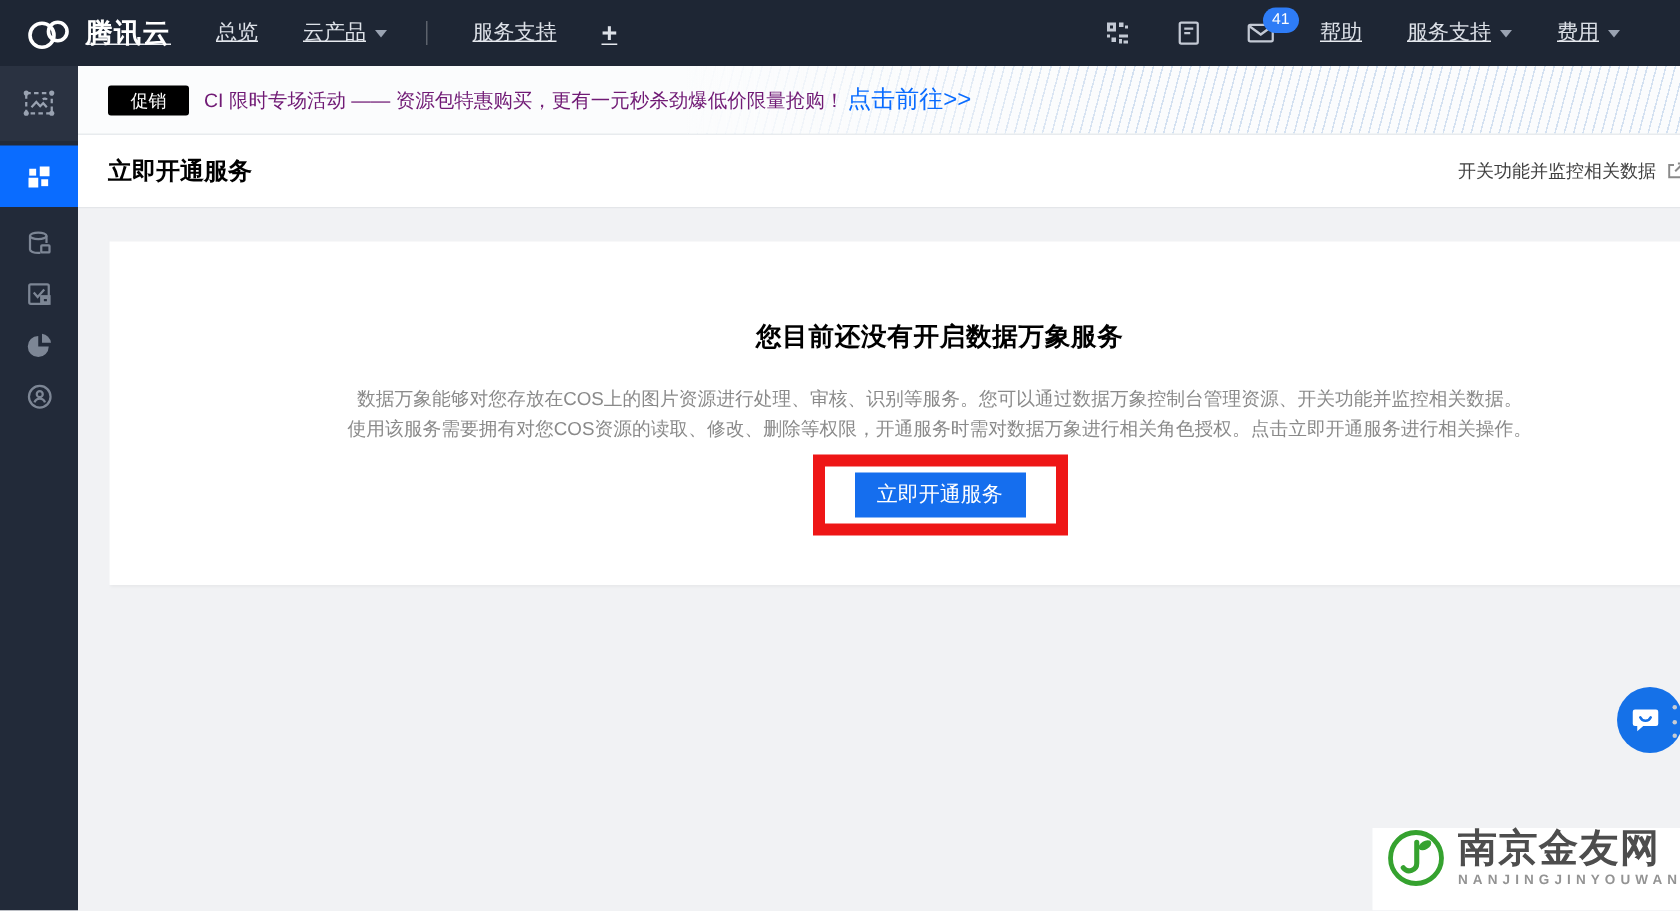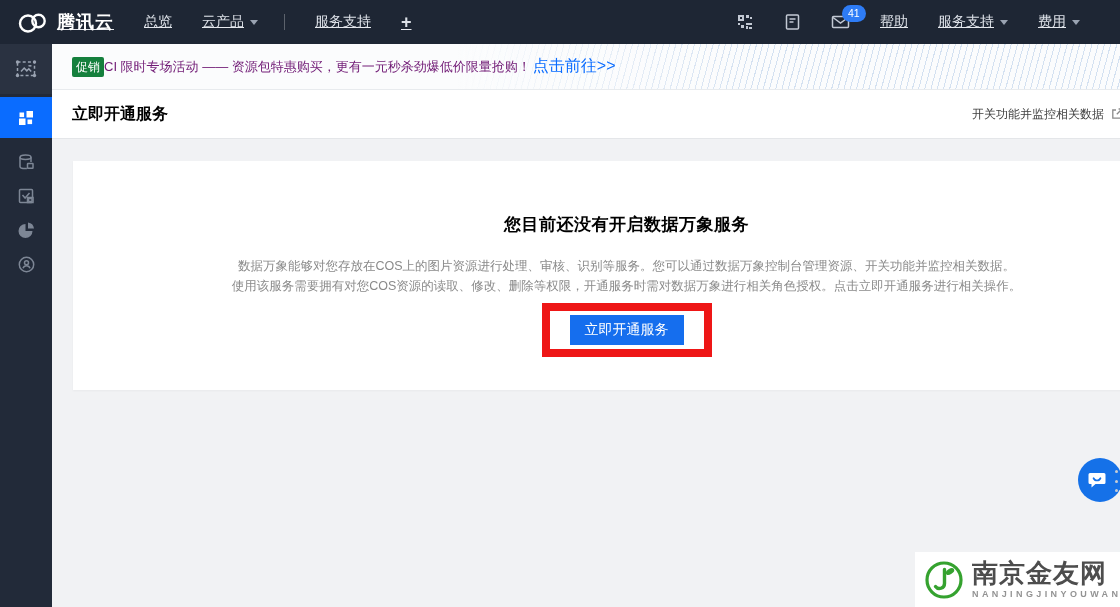--- a/index.html
+++ b/index.html
@@ -26,21 +26,21 @@
 
   
   .main { position:absolute; top:44px; left:52px; width:1068px; height:563px; background:#f1f2f4; overflow:hidden; }
 
   .banner { position:relative; height:46px; background:#fbfcfd; border-bottom:1px solid #e8ebee; display:flex; align-items:center; padding-left:20px; overflow:hidden; }
   .banner-stripes { position:absolute; right:0; top:0; height:100%; width:62%;
     background-image:
       linear-gradient(90deg,#fbfcfd 0%, rgba(251,252,253,0) 45%),
       repeating-linear-gradient(105deg, rgba(110,155,210,.28) 0px, rgba(110,155,210,.28) 1px, transparent 1px, transparent 6px);
     pointer-events:none; }
-  .promo-badge { position:relative; background:#15803d; color:#fff; font-size:12px; line-height:1; padding:4px 4px; border-radius:2px; }
+  .promo-badge { position:relative; background:#000000; color:#fff; font-size:12px; line-height:1; padding:4px 15px; border-radius:2px; margin-right:10px; }
   .banner-text { position:relative; font-size:13px; color:#701a75; white-space:nowrap; }
   .banner-link { position:relative; font-size:16px; color:#0a6cff; margin-left:2px; cursor:pointer; white-space:nowrap; }
 
   .page-header { position:relative; height:49px; background:#fff; border-bottom:1px solid #e4e6e9; display:flex; align-items:center; padding-left:20px; }
   .page-title { font-size:16px; font-weight:bold; color:#000; }
   .hdr-right { position:absolute; left:920px; top:0; height:100%; display:flex; align-items:center; white-space:nowrap; font-size:12px; color:#404040; }
   .hdr-doc-link { cursor:pointer; }
   .hdr-ext-icon { margin:0 4px 0 6px; display:flex; align-items:center; }
 
   .card { margin:22px 0 0 21px; width:1107px; height:229px; background:#fff; box-shadow:0 1px 2px rgba(0,0,0,.04); }
@@ -48,21 +48,21 @@
   .card-desc { margin-top:20px; text-align:center; font-size:12.5px; line-height:20px; color:#8a8a8a; }
   .red-annotation { margin:7px auto 0; width:max-content; border:8px solid #ee1616; padding:4px 20px; background:transparent; }
   .open-btn { display:block; width:114px; height:30px; background:#156eee; color:#fff; font-size:14px; border:0; cursor:pointer; font-family:"Liberation Sans",sans-serif; }
 
   
   .chat-fab { position:absolute; left:1078px; top:458px; width:44px; height:44px; border-radius:50%; background:#1571e8; display:flex; align-items:center; justify-content:center; cursor:pointer; z-index:50; }
   .chat-handle { position:absolute; left:1115px; top:470px; width:4px; height:22px; display:flex; flex-direction:column; justify-content:space-between; z-index:51; }
   .chat-handle i { width:3px; height:3px; border-radius:50%; background:#c7ccd4; }
 
   
-  .watermark { position:absolute; left:915px; top:552px; width:205px; height:55px; background:#fff; display:flex; align-items:center; padding-left:9px; z-index:60; }
+  .watermark { position:absolute; left:915px; top:552px; width:205px; height:55px; background:#fff; display:flex; padding-left:9px; z-index:60; }
   .wm-text { margin-left:8px; display:flex; flex-direction:column; }
   .wm-name { font-size:26px; font-weight:bold; color:#4d4d4d; letter-spacing:1px; line-height:1.05; font-family:"Liberation Serif",serif; }
   .wm-sub { margin-top:2px; font-size:9px; letter-spacing:3.4px; color:#939393; font-weight:bold; }
 </style>
 </head>
 <body>
 
 <div class="stage">
 
   <div class="topnav">

